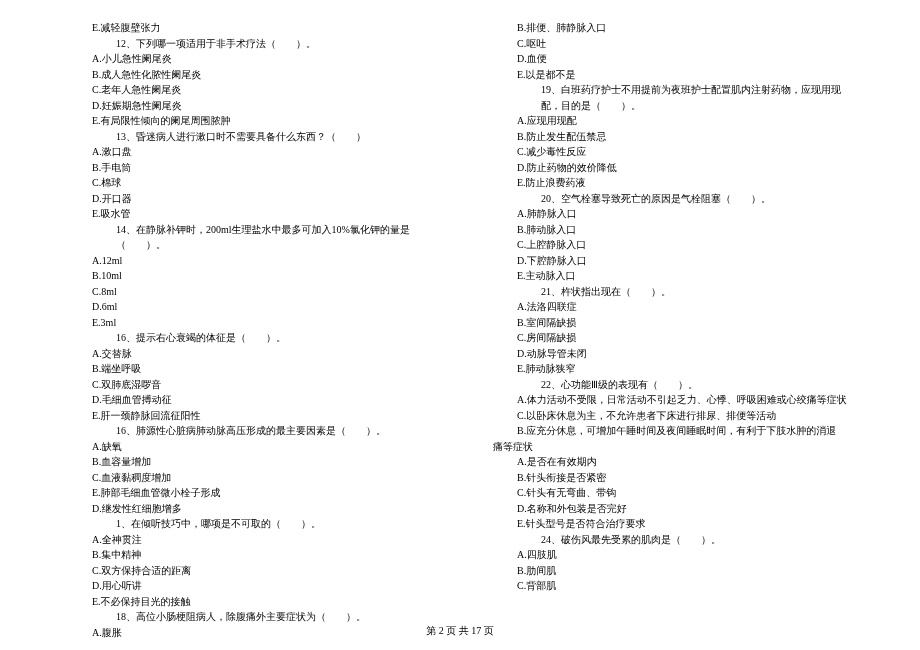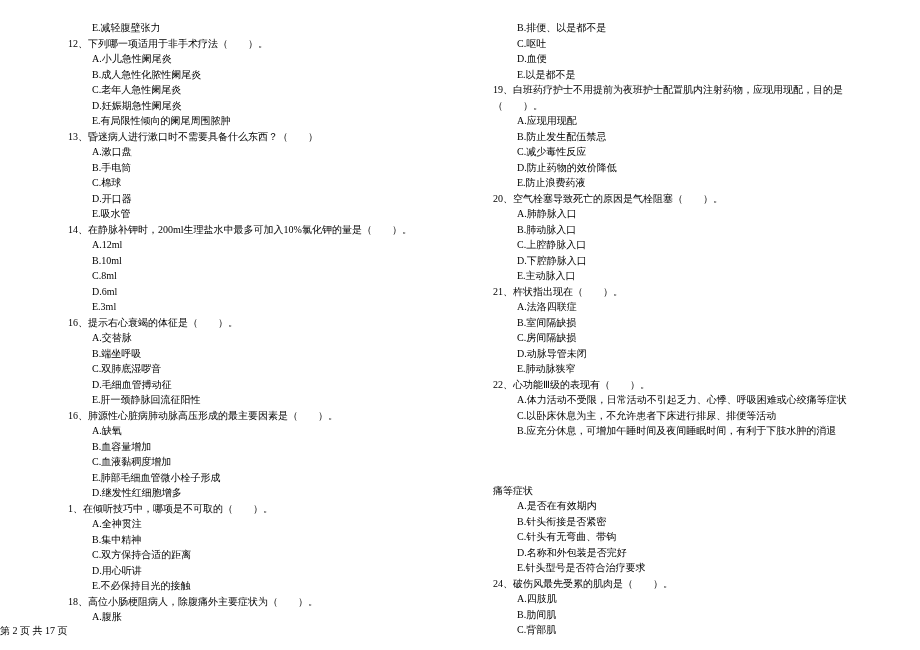--- a/index.html
+++ b/index.html
@@ -24,31 +24,31 @@
     }
     .column {
       flex: 1;
       line-height: 1.55;
     }
     .option {
       padding-left: 32px;
     }
     .question {
       padding-left: 8px;
+      margin-left: 48px;
     }
     .continuation {
       padding-left: 8px;
-      margin-top: 44px;
     }
     .footer {
       position: absolute;
       bottom: 12px;
       left: 0;
       right: 0;
-      text-align: left;
+      text-align: center;
       font-size: 10px;
     }
   </style>
 </head>
 <body>
 
 <div class="page-container">
   <div class="column" id="left-col">
       <div class="option">E.减轻腹壁张力</div>
       <div class="question">12、下列哪一项适用于非手术疗法（　　）。</div>
@@ -84,21 +84,21 @@
       <div class="question">1、在倾听技巧中，哪项是不可取的（　　）。</div>
       <div class="option">A.全神贯注</div>
       <div class="option">B.集中精神</div>
       <div class="option">C.双方保持合适的距离</div>
       <div class="option">D.用心听讲</div>
       <div class="option">E.不必保持目光的接触</div>
       <div class="question">18、高位小肠梗阻病人，除腹痛外主要症状为（　　）。</div>
       <div class="option">A.腹胀</div>
     </div>
   <div class="column" id="right-col">
-      <div class="option">B.排便、以是都不是</div>
+      <div class="option">B.排便、肺静脉入口</div>
       <div class="option">C.呕吐</div>
       <div class="option">D.血便</div>
       <div class="option">E.以是都不是</div>
       <div class="question">19、白班药疗护士不用提前为夜班护士配置肌内注射药物，应现用现配，目的是（　　）。</div>
       <div class="option">A.应现用现配</div>
       <div class="option">B.防止发生配伍禁忌</div>
       <div class="option">C.减少毒性反应</div>
       <div class="option">D.防止药物的效价降低</div>
       <div class="option">E.防止浪费药液</div>
       <div class="question">20、空气栓塞导致死亡的原因是气栓阻塞（　　）。</div>

